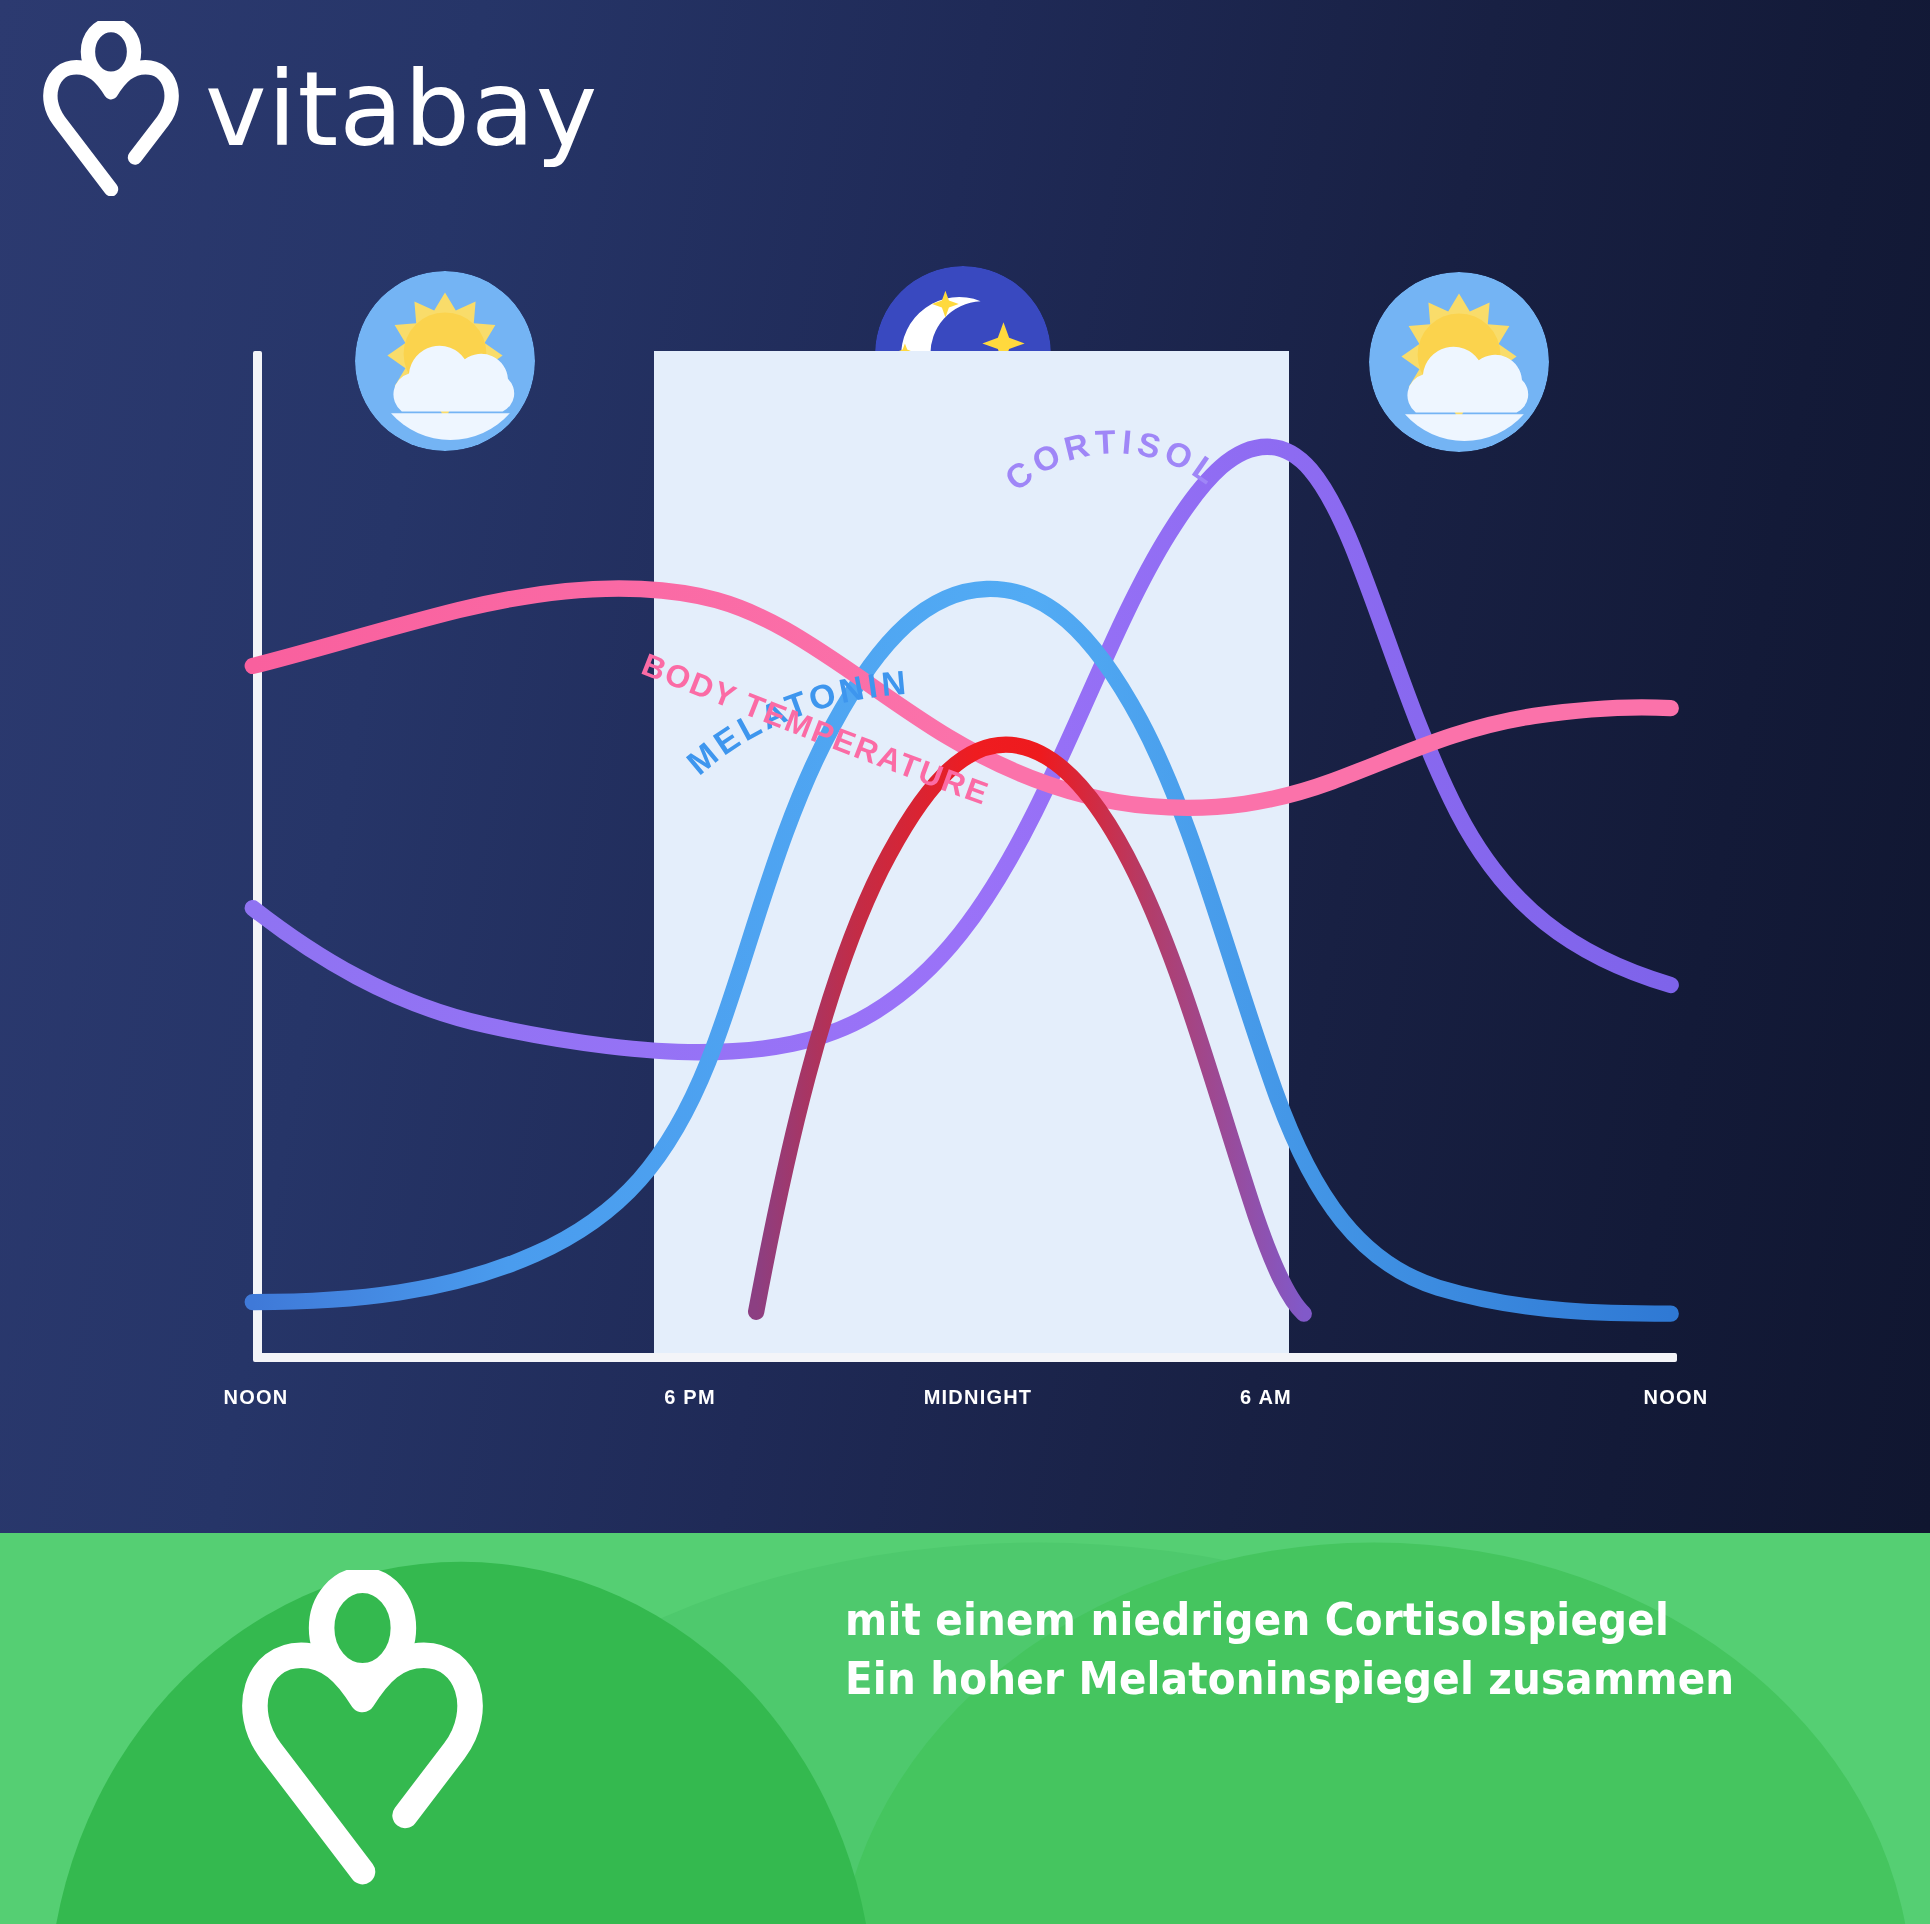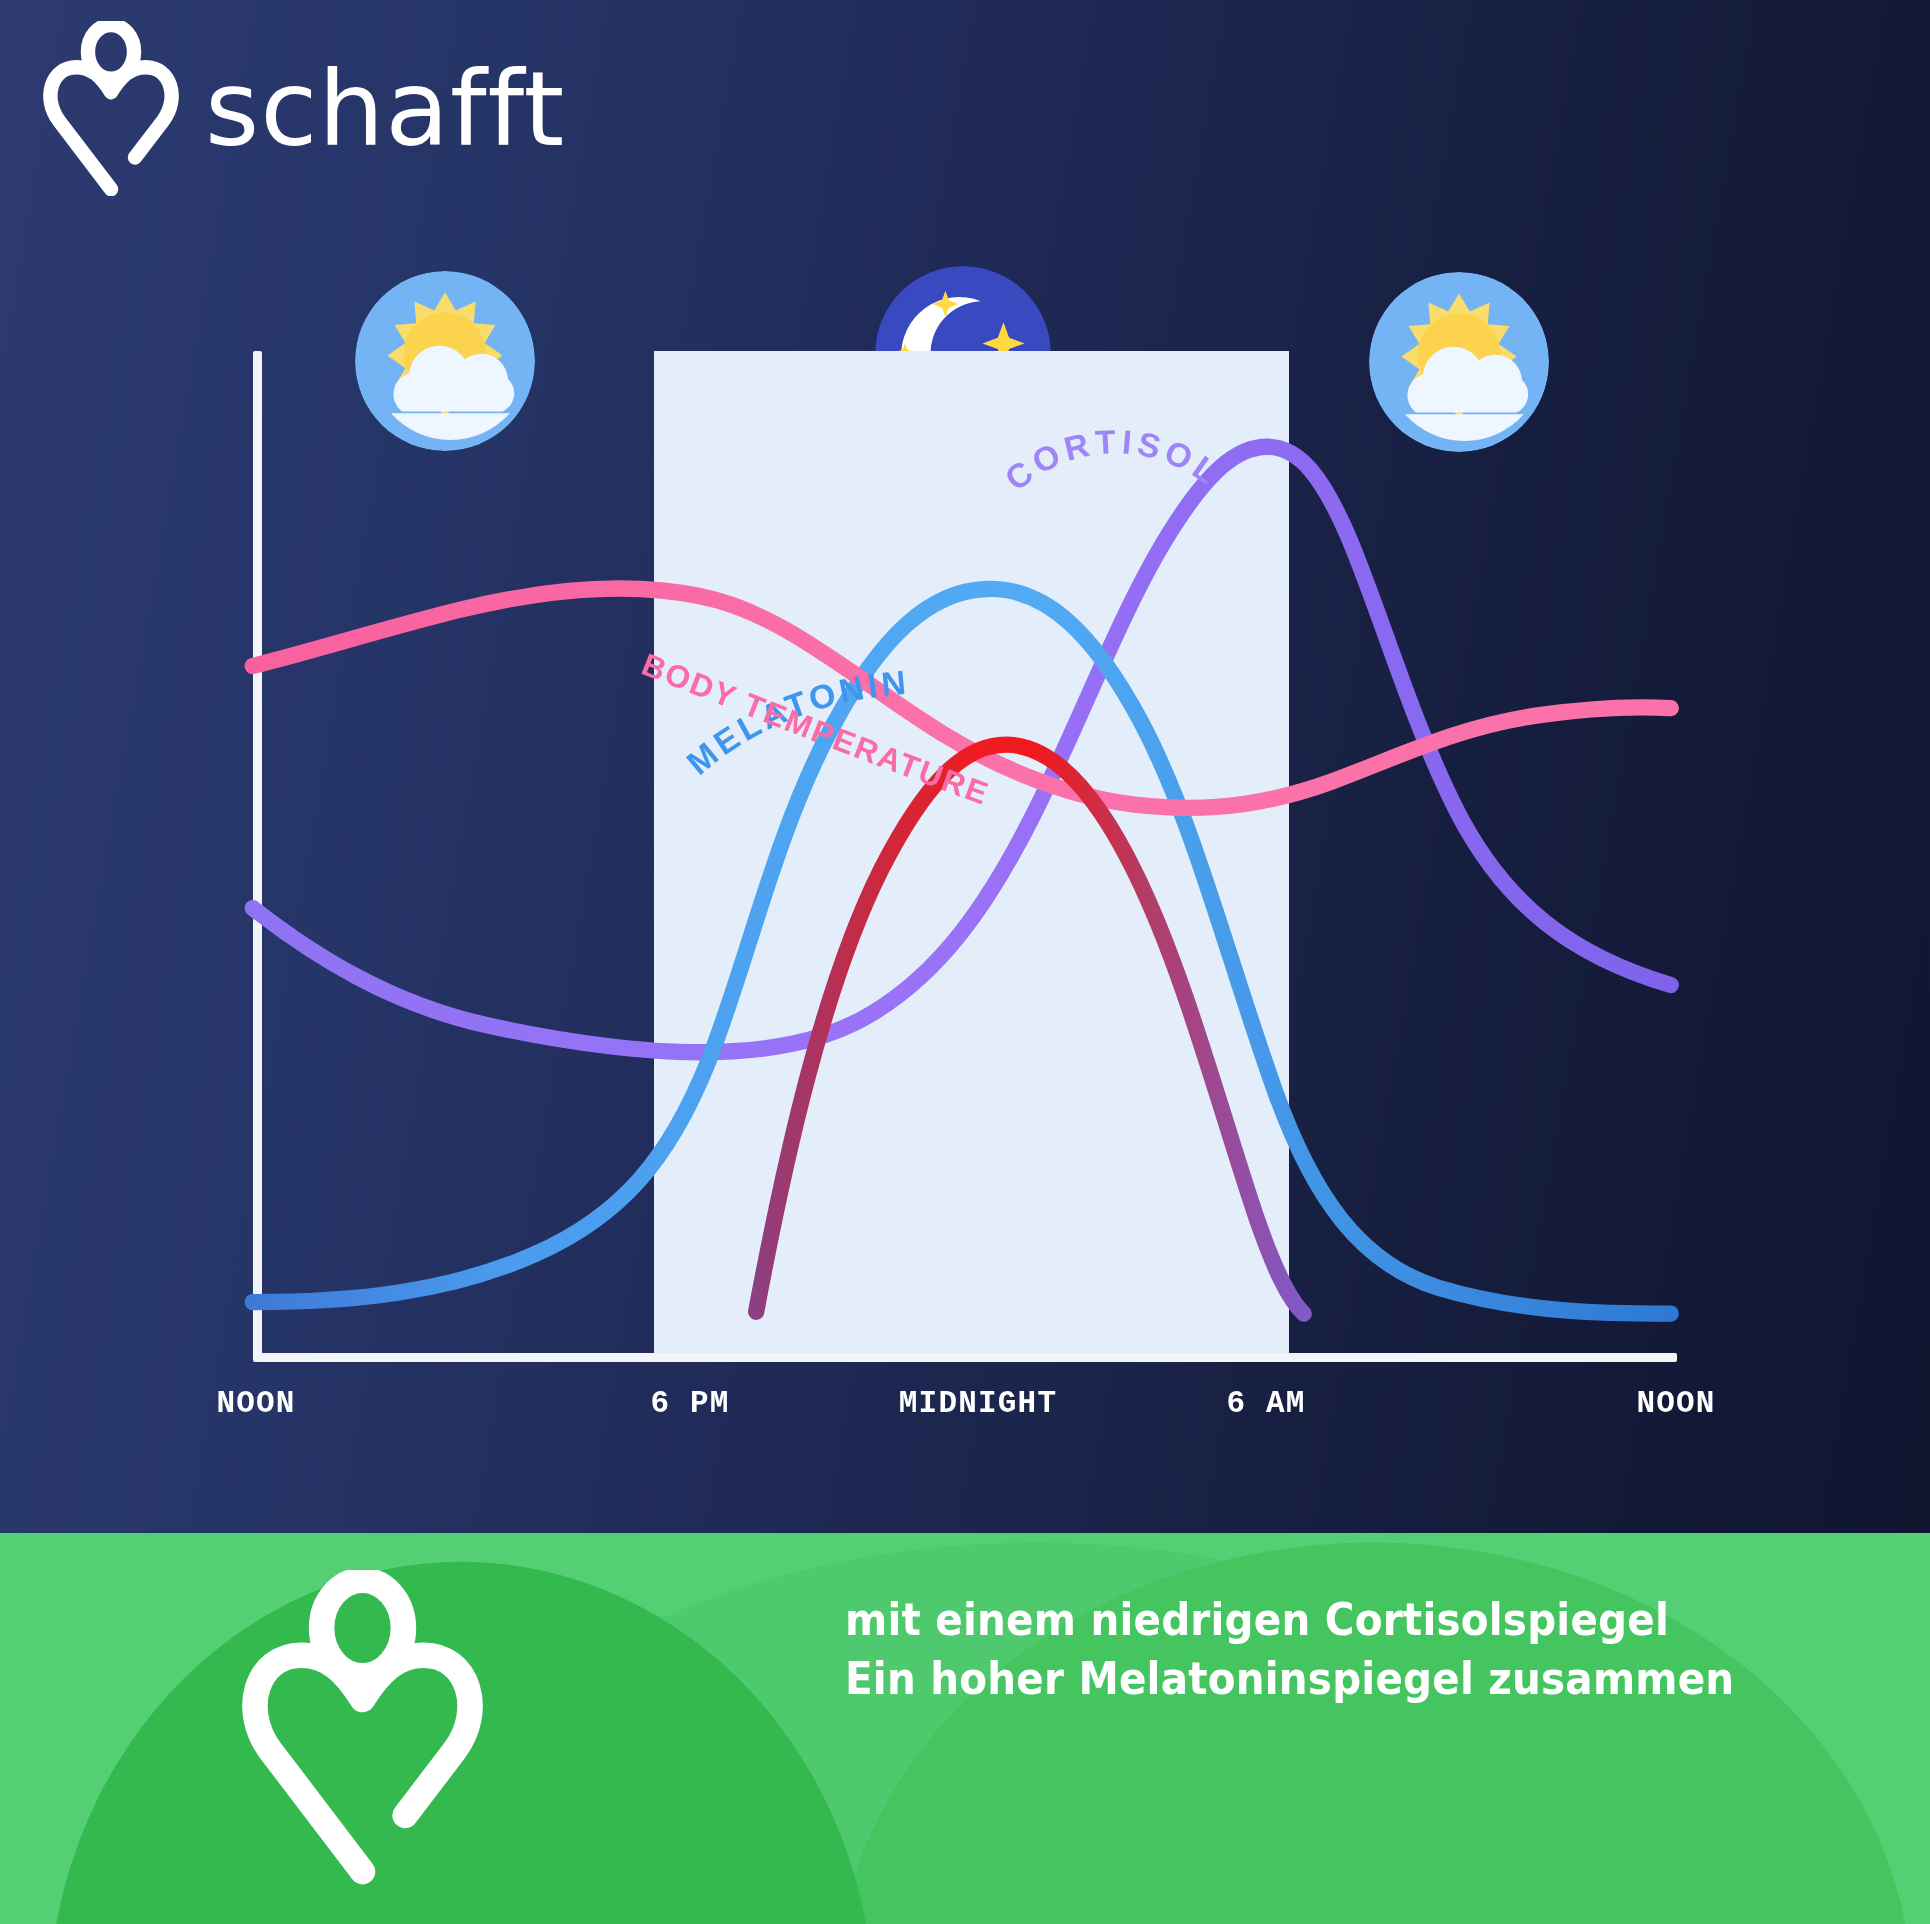--- a/index.html
+++ b/index.html
@@ -25,22 +25,22 @@
   #x-axis{position:absolute;left:0px;top:1002px;width:1424px;height:8.6px;background:#f3f4f8;border-radius:1.9px;}
   #curves{position:absolute;left:-5.8px;top:-58px;width:1441px;height:1086px;overflow:visible;}
 
   
   .icon-badge{position:absolute;border-radius:50%;}
   #icon-sun-1{left:355px;top:271px;width:180px;height:180px;}
   #icon-moon{left:875px;top:266px;width:176px;height:176px;}
   #icon-sun-2{left:1369px;top:272px;width:180px;height:180px;}
 
   
-  .tick{position:absolute;top:1386px;color:#ffffff;font-size:31px;font-weight:700;letter-spacing:1.2px;
-        font-family:Liberation Mono, monospace;white-space:nowrap;transform:translateX(-50%);}
+  .tick{position:absolute;top:1386px;color:#ffffff;font-size:20px;font-weight:700;letter-spacing:1.2px;
+        font-family:Liberation Sans, sans-serif;white-space:nowrap;transform:translateX(-50%);}
 
   
   #green-panel{position:absolute;left:0;top:1533px;width:1930px;height:391px;overflow:hidden;background:#57cf72;}
   #green-shapes{position:absolute;left:0;top:0;width:1930px;height:391px;}
   #green-logo{position:absolute;left:233px;top:37px;width:259px;height:317px;}
   #callout{position:absolute;left:845px;top:58px;width:1047px;color:#ffffff;
            font-family:"DejaVu Sans Condensed","Liberation Sans Narrow","Liberation Sans",sans-serif;
            font-weight:700;font-size:45px;line-height:1.30;letter-spacing:0.2px;}
   #callout .ln{display:block;white-space:nowrap;}
 </style>
@@ -49,21 +49,21 @@
 
 <div id="page">
 
   <div id="chart-panel">
 
     <div id="brand">
       <svg id="brand-mark" viewBox="0 0 152 182">
         <ellipse cx="76" cy="32" rx="24" ry="28" fill="none" stroke="#ffffff" stroke-width="15"></ellipse>
         <path d="M76 175 L22 104 C4 80 14 48 40 48 C56 48 66 58 76 74 C86 58 96 48 112 48 C138 48 148 80 130 104 L101 142" fill="none" stroke="#ffffff" stroke-width="15" stroke-linecap="round" stroke-linejoin="round"></path>
       </svg>
-      <div id="brand-word">schafft</div>
+      <div id="brand-word">vitabay</div>
     </div>
 
     <svg class="icon-badge" id="icon-sun-1" viewBox="0 0 100 100">
       <circle cx="50" cy="50" r="50" fill="#74b4f4"></circle>
       <g fill="#f9dc6a">
         <path d="M50 12 l6 10 11-5 -1 12 12 1 -6 10 10 7 -10 7 6 10 -12 1 1 12 -11-5 -6 10 -6-10 -11 5 1-12 -12-1 6-10 -10-7 10-7 -6-10 12-1 -1-12 11 5z"></path>
       </g>
       <circle cx="50" cy="46" r="23" fill="#fbd34d"></circle>
       <path d="M26 78 a12 12 0 0 1 4-21 a17 17 0 0 1 31-8 a15 15 0 0 1 24 11 a11 11 0 0 1 -3 18 z" fill="#eef6ff"></path>
       <path d="M20 79 h66 a44 44 0 0 1 -66 0z" fill="#eef6ff"></path>

